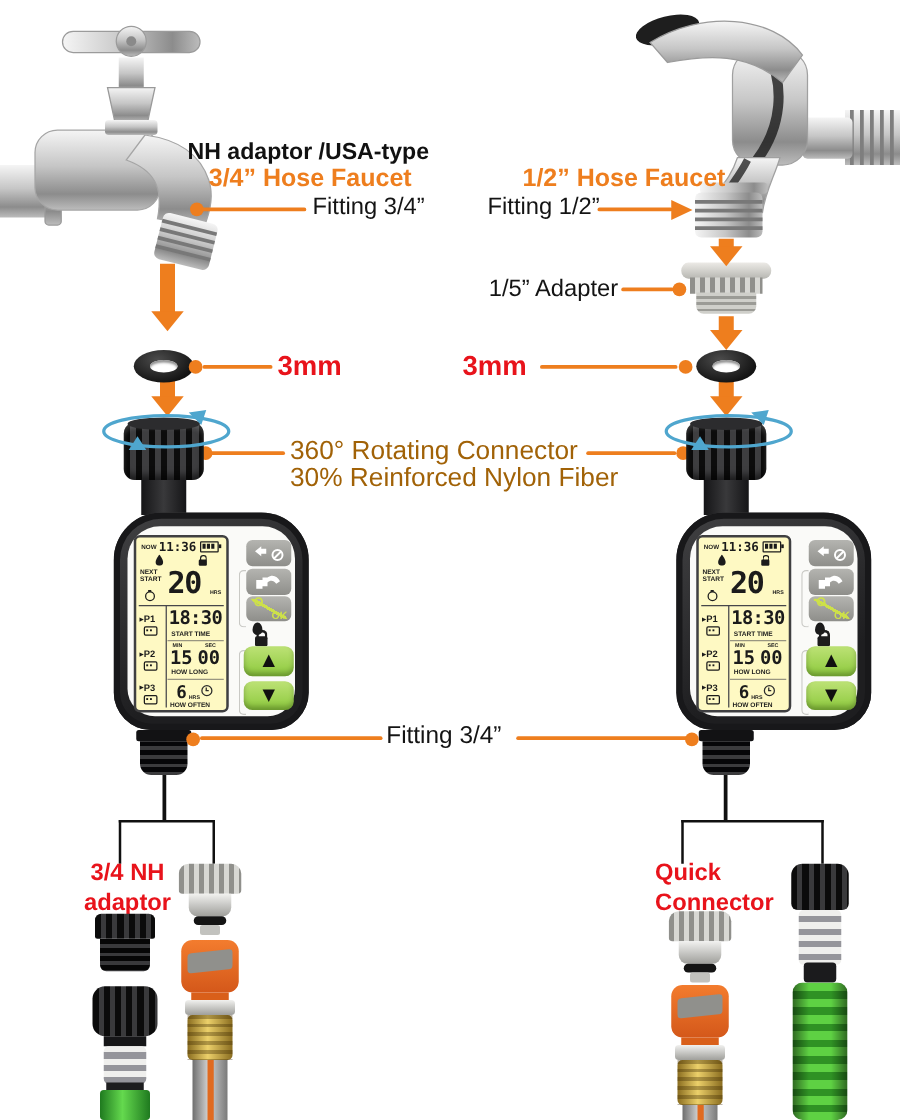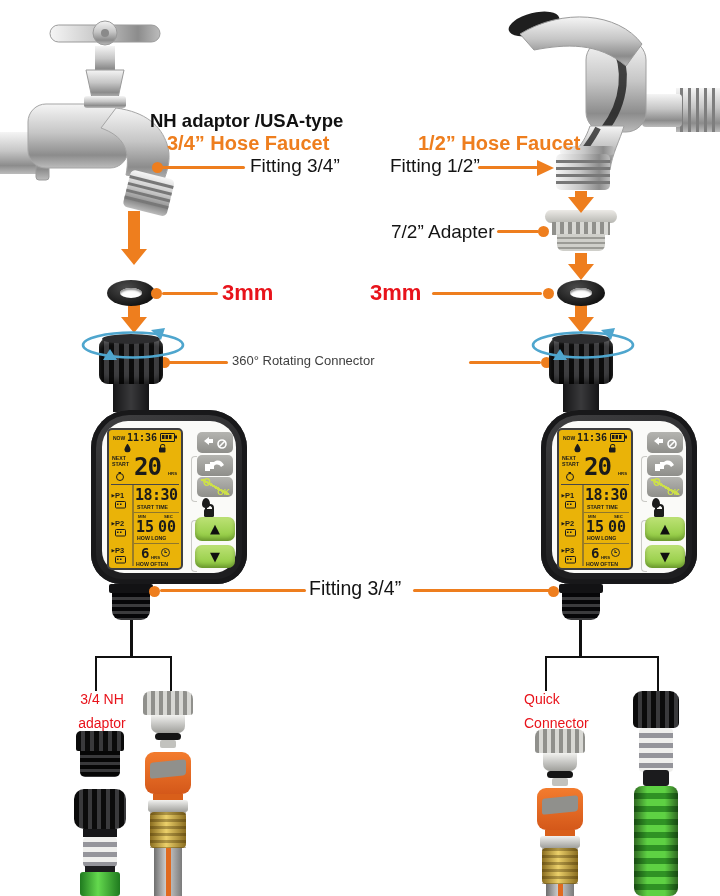--- a/index.html
+++ b/index.html
@@ -3,40 +3,40 @@
 <meta charset="utf-8">
 <style>
   html,body{margin:0;padding:0;background:#fff}
   .stage{position:relative;width:720px;height:896px;background:#fff;overflow:hidden;font-family:"Liberation Sans",sans-serif;color:#151515}
   .abs{position:absolute}
   .t{position:absolute;white-space:nowrap;font-family:"Liberation Sans",sans-serif}
   .h1{font-weight:bold;font-size:18.5px;color:#111}
   .h2{font-weight:bold;font-size:20px;color:#EE7E1E}
   .cl{font-size:19px;color:#141414}
   .red3{font-weight:bold;font-size:22px;color:#E8131B}
-  .note{font-size:13px;line-height:21.5px;color:#404040}
-  .redlbl{font-weight:normal;font-size:14px;line-height:24px;color:#E8131B;white-space:nowrap}
+  .note{font-size:21px;line-height:21.5px;color:#a16207}
+  .redlbl{font-weight:bold;font-size:19px;line-height:24px;color:#E8131B;white-space:nowrap}
   .hline{position:absolute;height:3px;background:#EE7E1E;border-radius:2px}
   .dot{position:absolute;width:11px;height:11px;border-radius:50%;background:#EE7E1E}
   .tri-r{position:absolute;width:0;height:0;border-top:8px solid transparent;border-bottom:8px solid transparent;border-left:17px solid #EE7E1E}
   .oarrow{position:absolute;width:26px}
   .oarrow i{position:absolute;left:7px;top:0;width:12px;background:#EE7E1E}
   .oarrow u{position:absolute;left:0;bottom:0;width:0;height:0;border-left:13px solid transparent;border-right:13px solid transparent;border-top:16px solid #EE7E1E}
   .washer{position:absolute;width:48px;height:26px}
   .washer .wo{position:absolute;left:0;top:0;right:0;bottom:0;border-radius:50%;background:radial-gradient(ellipse at 40% 30%,#4c4c4c,#141414 72%)}
   .washer .wh{position:absolute;left:13px;top:8px;width:22px;height:10px;border-radius:50%;background:#fff;box-shadow:inset 0 2px 2px #8f8f8f}
   
   .device{position:absolute;width:156px;height:288px}
   .rotsvg{position:absolute;left:-14px;top:-4px;z-index:6}
   .cap{position:absolute;left:8px;top:6px;width:64px;height:46px;border-radius:9px;background:repeating-linear-gradient(90deg,#0c0c0c 0 5px,#3e3e40 5px 10px);box-shadow:inset 0 4px 4px rgba(255,255,255,.18),inset 0 -4px 6px rgba(0,0,0,.55);z-index:4}
   .cap::before{content:"";position:absolute;left:3px;top:-4px;width:58px;height:10px;border-radius:50%;background:#2c2c2e}
   .neck{position:absolute;left:22px;top:50px;width:36px;height:30px;background:linear-gradient(90deg,#151517,#39393b,#151517);z-index:3}
   .tbody{position:absolute;left:0;top:78px;width:156px;height:174px;border-radius:38px 38px 30px 30px;background:linear-gradient(155deg,#414143,#1e1e20 70%);box-shadow:inset 0 0 0 5px #18181a;z-index:3}
   .panel{position:absolute;left:11px;top:89px;width:134px;height:152px;background:#fafaf8;border-radius:26px 26px 22px 22px;z-index:4}
-  .lcd{position:absolute;left:16px;top:96px;width:72px;height:138px;background:#eab308;border:2px solid #3f3f41;border-radius:5px;overflow:hidden;z-index:5}
+  .lcd{position:absolute;left:16px;top:96px;width:72px;height:138px;background:#fef9c3;border:2px solid #3f3f41;border-radius:5px;overflow:hidden;z-index:5}
   .lcd-in{position:absolute;left:0;top:0;width:144px;height:272px;transform:scale(.5);transform-origin:0 0;color:#1b1b1b}
   .li{position:absolute;white-space:nowrap}
   .b{font-weight:bold}
   .seg{position:absolute;font-family:"DejaVu Sans Mono",monospace;font-weight:bold;white-space:nowrap}
   .batt{position:absolute;left:102px;top:6px;width:26px;height:14px;border:2px solid #1b1b1b;border-radius:2px}
   .batt::after{content:"";position:absolute;right:-6px;top:3px;width:4px;height:6px;background:#1b1b1b}
   .batt i{position:absolute;top:2px;width:5px;height:8px;background:#1b1b1b}
   .batt i:nth-child(1){left:2px}.batt i:nth-child(2){left:9px}.batt i:nth-child(3){left:16px}
   .lock{position:absolute;width:13px;height:10px;background:#1b1b1b;border-radius:2px}
   .lock::before{content:"";position:absolute;left:1.5px;top:-7px;width:7px;height:7px;border:2.5px solid #1b1b1b;border-bottom:none;border-radius:5px 5px 0 0}
@@ -147,21 +147,21 @@
   <div class="t h2" style="left:167px;top:132px">3/4” Hose Faucet</div>
   <div class="dot" style="left:152px;top:162px"></div>
   <div class="hline" style="left:161px;top:166px;width:84px"></div>
   <div class="t cl" style="left:250px;top:155px">Fitting 3/4”</div>
 
   <div class="t h2" style="left:418px;top:132px">1/2” Hose Faucet</div>
   <div class="t cl" style="left:390px;top:155px">Fitting 1/2”</div>
   <div class="hline" style="left:478px;top:166px;width:60px"></div>
   <div class="tri-r" style="left:537px;top:160px"></div>
 
-  <div class="t cl" style="left:391px;top:221px">7/2” Adapter</div>
+  <div class="t cl" style="left:391px;top:221px">1/5” Adapter</div>
   <div class="hline" style="left:497px;top:230px;width:42px"></div>
   <div class="dot" style="left:538px;top:226px"></div>
 
   <div class="abs" style="left:545px;top:210px;width:72px;height:42px">
     <div class="abs" style="left:0;top:0;width:72px;height:13px;border-radius:7px/8px;background:linear-gradient(180deg,#eceae6,#b7b7b2)"></div>
     <div class="abs knurlG" style="left:7px;top:12px;width:58px;height:13px"></div>
     <div class="abs" style="left:12px;top:24px;width:48px;height:17px;border-radius:0 0 6px 6px;background:repeating-linear-gradient(180deg,#cfcfca 0 3px,#9b9b96 3px 5px)"></div>
   </div>
 
   <div class="oarrow" style="left:121px;top:211px;height:54px">
@@ -195,20 +195,21 @@
     </div>
   <div class="dot" style="left:151px;top:288px"></div>
   <div class="hline" style="left:162px;top:292px;width:56px"></div>
   <div class="t red3" style="left:222px;top:280px">3mm</div>
   <div class="t red3" style="left:370px;top:280px">3mm</div>
   <div class="hline" style="left:432px;top:292px;width:110px"></div>
   <div class="dot" style="left:543px;top:288px"></div>
 
   <div class="t note" style="left:232px;top:350px">
     <div>360° Rotating Connector</div>
+    <div>30% Reinforced Nylon Fiber</div>
   </div>
   <div class="dot" style="left:159px;top:357px"></div>
   <div class="hline" style="left:168px;top:361px;width:60px"></div>
   <div class="hline" style="left:469px;top:361px;width:72px"></div>
   <div class="dot" style="left:541px;top:357px"></div>
 
   <div class="device" style="left:91px;top:332px">
     <svg class="rotsvg" width="112" height="34" viewBox="0 0 112 34">
       <ellipse cx="56" cy="17" rx="50" ry="12.5" fill="none" stroke="#4FA6CE" stroke-width="2.6"></ellipse>
       <polygon points="74,2 88,0 84,12" fill="#4FA6CE"></polygon>

